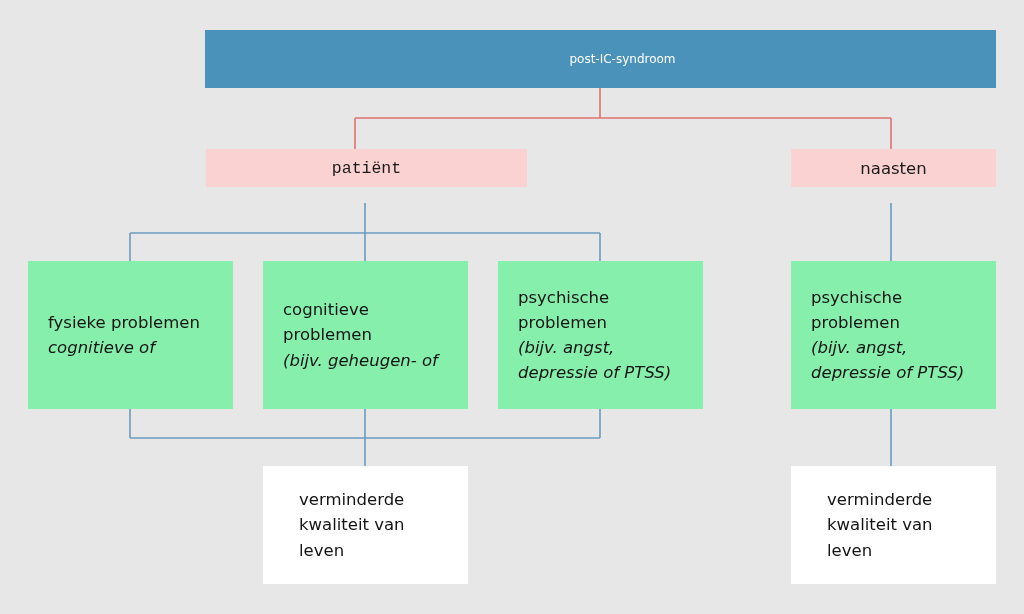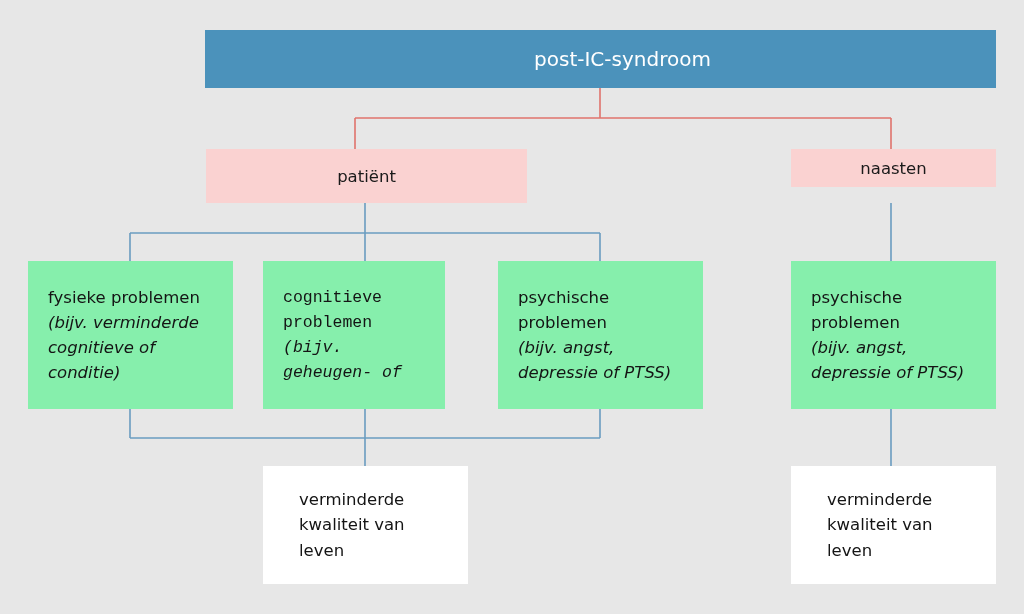--- a/index.html
+++ b/index.html
@@ -33,21 +33,21 @@
     flex-direction: column;
     justify-content: center;
   }
   .node.centered {
     align-items: center;
     text-align: center;
   }
   .node-root {
     background: #4b92bb;
     color: #ffffff;
-    font-size: 20px;
+    font-size: 12px;
     padding-left: 44px;
   }
   .node-group {
     background: #fad2d1;
     color: #1a1a1a;
     font-size: 16.5px;
   }
   .node-leaf {
     background: #86efac;
     color: #141414;
@@ -106,36 +106,34 @@
     <g stroke="#6a9cc0" stroke-width="1.6" fill="none">
       <line x1="891" y1="203" x2="891" y2="261"></line>
       <line x1="891" y1="409" x2="891" y2="466"></line>
     </g>
   </svg>
 
   <div class="node node-root centered" style="left:205px; top:30px; width:791px; height:58px;">
     <span>post-IC-syndroom</span>
   </div>
 
-  <div class="node node-group centered" style="left:206px; top:149px; width:321px; height:54px;">
+  <div class="node node-group centered" style="left:206px; top:149px; width:321px; height:38px;font-family:Liberation Mono, monospace;">
     <span>patiënt</span>
   </div>
 
   <div class="node node-group centered" style="left:791px; top:149px; width:205px; height:38px;">
     <span>naasten</span>
   </div>
 
   <div class="node node-leaf" style="left:28px; top:261px; width:205px; height:148px;">
     <span class="title">fysieke problemen</span>
-    <span class="note">(bijv. verminderde</span>
     <span class="note">cognitieve of</span>
-    <span class="note">conditie)</span>
   </div>
 
-  <div class="node node-leaf" style="left:263px; top:261px; width:182px; height:148px;font-family:Liberation Mono, monospace;">
+  <div class="node node-leaf" style="left:263px; top:261px; width:205px; height:148px;">
     <span class="title">cognitieve</span>
     <span class="title">problemen</span>
     <span class="note">(bijv. geheugen- of</span>
   </div>
 
   <div class="node node-leaf" style="left:498px; top:261px; width:205px; height:148px;">
     <span class="title">psychische</span>
     <span class="title">problemen</span>
     <span class="note">(bijv. angst,</span>
     <span class="note">depressie of PTSS)</span>

